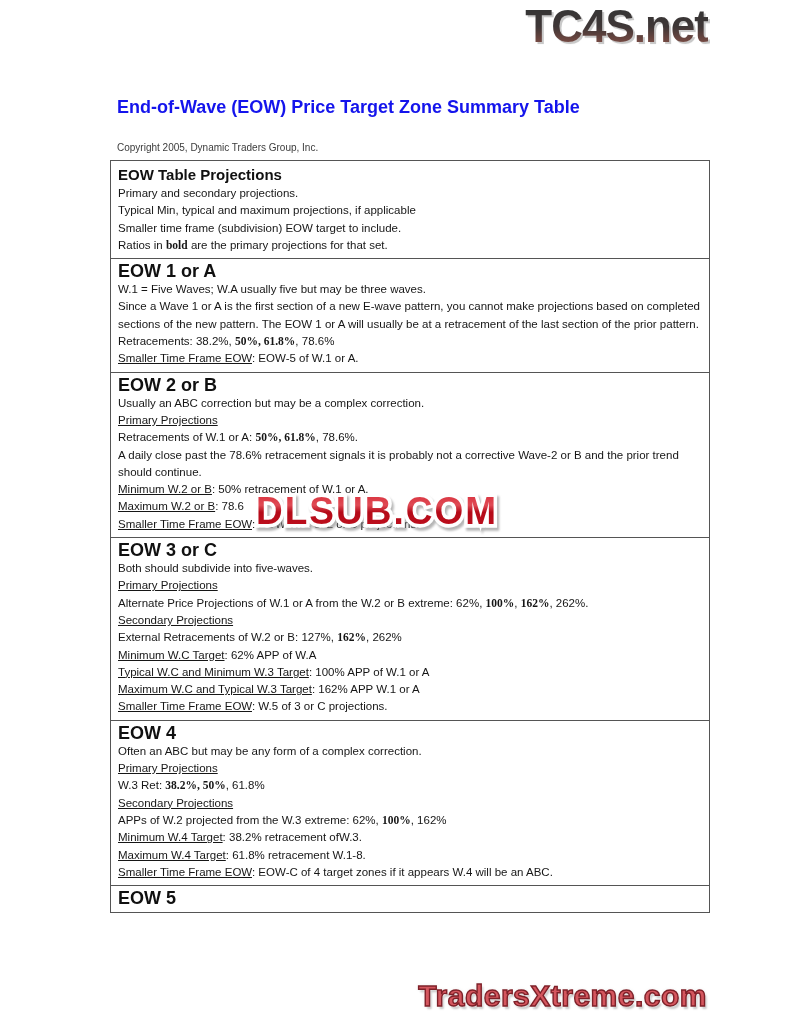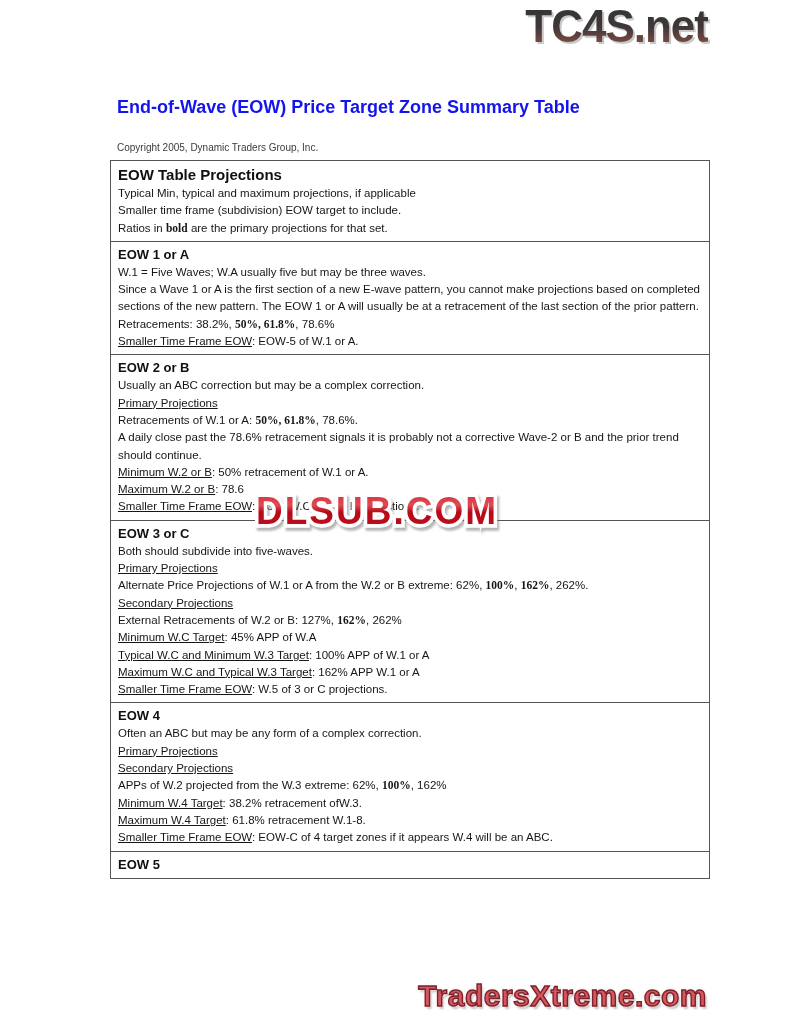--- a/index.html
+++ b/index.html
@@ -67,21 +67,21 @@
     border:1px solid var(--border-gray,#555);
     background:#fff;
   }
   .section{
     padding:3px 8px 4px 7px;
     border-top:1px solid var(--border-gray,#555);
   }
   .section:first-child{border-top:none;}
   .sec-header{
     font-weight:bold;
-    font-size:13px;
+    font-size:18px;
     line-height:19px;
     color:#101010;
   }
   .section:first-child .sec-header{
     font-size:15px;
     line-height:21px;
   }
   .line{
     font-size:11.5px;
     line-height:17.3px;
@@ -148,20 +148,21 @@
 
   <div class="brand-top">TC4S.net</div>
 
   <h1 class="title">End-of-Wave (EOW) Price Target Zone Summary Table</h1>
 
   <div class="copyright">Copyright 2005, Dynamic Traders Group, Inc.</div>
 
   <div class="eow-table">
       <div class="section">
         <div class="sec-header">EOW Table Projections</div>
+        <div class="line"><span>Primary and secondary projections.</span></div>
         <div class="line"><span>Typical Min, typical and maximum projections, if applicable</span></div>
         <div class="line"><span>Smaller time frame (subdivision) EOW target to include.</span></div>
         <div class="line"><span>Ratios in </span><span class="seg-b">bold</span><span> are the primary projections for that set.</span></div>
       </div>
       <div class="section">
         <div class="sec-header">EOW 1 or A</div>
         <div class="line"><span>W.1 = Five Waves; W.A usually five but may be three waves.</span></div>
         <div class="line"><span>Since a Wave 1 or A is the first section of a new E-wave pattern, you cannot make projections based on completed sections of the new pattern. The EOW 1 or A will usually be at a retracement of the last section of the prior pattern.</span></div>
         <div class="line"><span>Retracements: 38.2%, </span><span class="seg-b">50%, 61.8%</span><span>, 78.6%</span></div>
         <div class="line"><span class="seg-u">Smaller Time Frame EOW</span><span>: EOW-5 of W.1 or A.</span></div>
@@ -176,29 +177,30 @@
         <div class="line"><span class="seg-u">Maximum W.2 or B</span><span>: 78.6</span></div>
         <div class="line"><span class="seg-u">Smaller Time Frame EOW</span><span>: EOW W.C of 2 or B projections.</span></div>
       </div>
       <div class="section">
         <div class="sec-header">EOW 3 or C</div>
         <div class="line"><span>Both should subdivide into five-waves.</span></div>
         <div class="line"><span class="seg-u">Primary Projections</span></div>
         <div class="line"><span>Alternate Price Projections of W.1 or A from the W.2 or B extreme: 62%, </span><span class="seg-b">100%</span><span>, </span><span class="seg-b">162%</span><span>, 262%.</span></div>
         <div class="line"><span class="seg-u">Secondary Projections</span></div>
         <div class="line"><span>External Retracements of W.2 or B: 127%, </span><span class="seg-b">162%</span><span>, 262%</span></div>
-        <div class="line"><span class="seg-u">Minimum W.C Target</span><span>: 45% APP of W.A</span></div>
+        <div class="line"><span class="seg-u">Minimum W.C Target</span><span>: 62% APP of W.A</span></div>
         <div class="line"><span class="seg-u">Typical W.C and Minimum W.3 Target</span><span>: 100% APP of W.1 or A</span></div>
         <div class="line"><span class="seg-u">Maximum W.C and Typical W.3 Target</span><span>: 162% APP W.1 or A</span></div>
         <div class="line"><span class="seg-u">Smaller Time Frame EOW</span><span>: W.5 of 3 or C projections.</span></div>
       </div>
       <div class="section">
         <div class="sec-header">EOW 4</div>
         <div class="line"><span>Often an ABC but may be any form of a complex correction.</span></div>
         <div class="line"><span class="seg-u">Primary Projections</span></div>
+        <div class="line"><span>W.3 Ret: </span><span class="seg-b">38.2%, 50%</span><span>, 61.8%</span></div>
         <div class="line"><span class="seg-u">Secondary Projections</span></div>
         <div class="line"><span>APPs of W.2 projected from the W.3 extreme: 62%, </span><span class="seg-b">100%</span><span>, 162%</span></div>
         <div class="line"><span class="seg-u">Minimum W.4 Target</span><span>: 38.2% retracement ofW.3.</span></div>
         <div class="line"><span class="seg-u">Maximum W.4 Target</span><span>: 61.8% retracement W.1-8.</span></div>
         <div class="line"><span class="seg-u">Smaller Time Frame EOW</span><span>: EOW-C of 4 target zones if it appears W.4 will be an ABC.</span></div>
       </div>
       <div class="section">
         <div class="sec-header">EOW 5</div>
       </div>
     </div>

